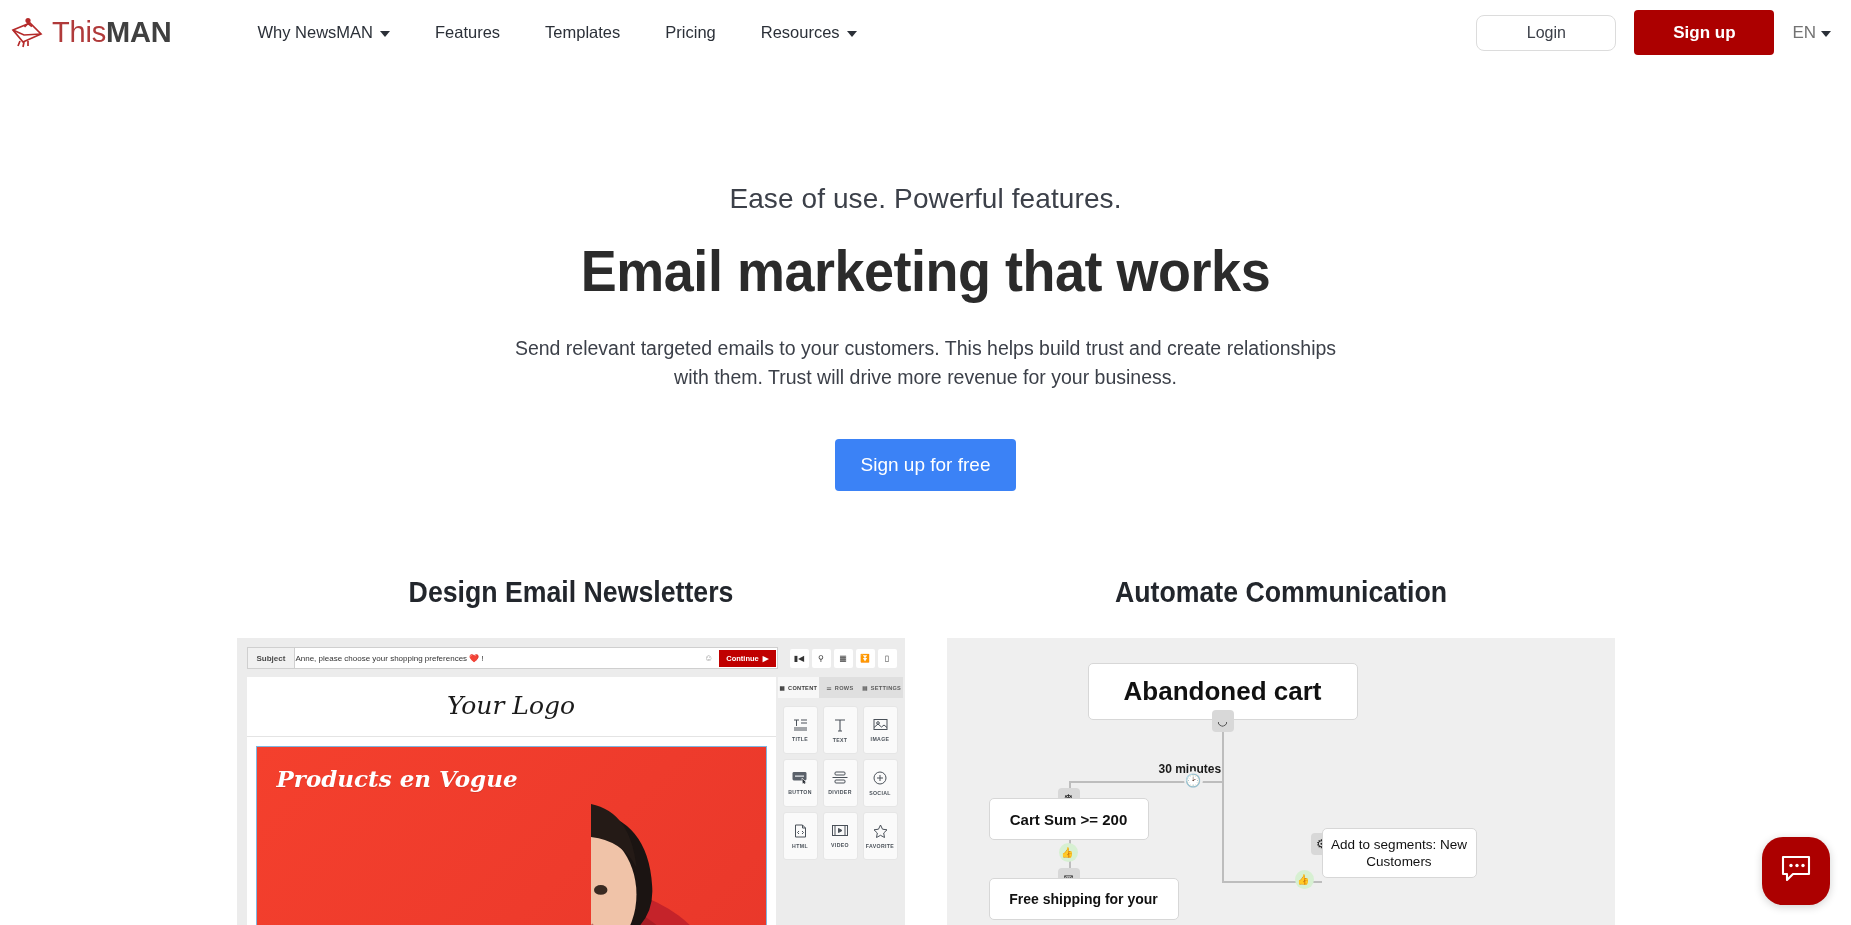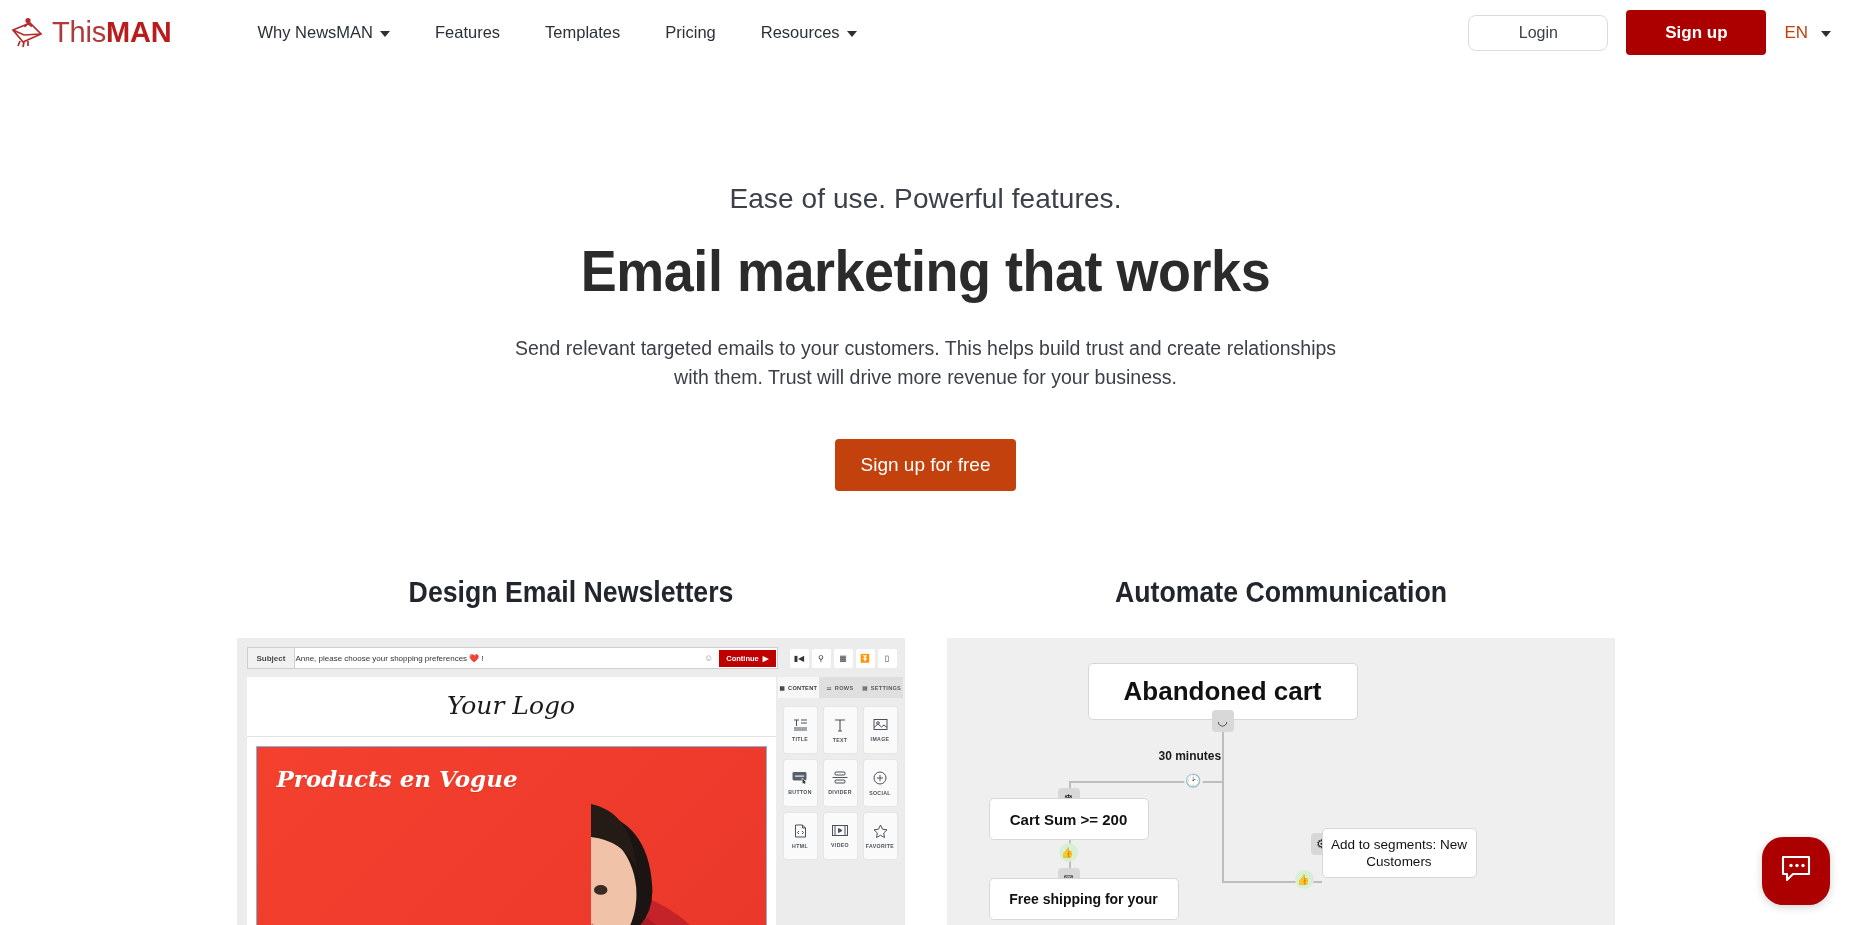--- a/index.html
+++ b/index.html
@@ -26,21 +26,21 @@
     margin-right: 86px;
     cursor: pointer;
   }
   .logo-mark { width: 34px; height: 32px; flex: 0 0 auto; }
   .logo-text {
     font-size: 29px;
     letter-spacing: -0.2px;
     white-space: nowrap;
   }
   .logo-text .lt-light { color: #b03a3a; font-weight: 400; }
-  .logo-text .lt-bold  { color: #b91c1c; font-weight: 700; }
+  .logo-text .lt-bold  { color: #404040; font-weight: 700; }
 
   .nav { display: flex; align-items: center; gap: 45px; }
   .nav-item {
     font-size: 16.5px;
     color: #2b3038;
     display: flex;
     align-items: center;
     gap: 7px;
     cursor: pointer;
     white-space: nowrap;
@@ -75,22 +75,22 @@
     border: none;
     border-radius: 4px;
     background: #ac0000;
     color: #fff;
     font-size: 17px;
     font-weight: 700;
     font-family: "Liberation Sans", sans-serif;
     cursor: pointer;
   }
   .lang {
-    display: flex; align-items: center; gap: 13px;
-    font-size: 17px; color: #c2410c; cursor: pointer;
+    display: flex; align-items: center; gap: 5px;
+    font-size: 17px; color: #737373; cursor: pointer;
     padding-right: 4px;
     justify-content: center;
   }
 
   
   .hero { text-align: center; padding-top: 118px; }
   .hero-eyebrow {
     font-size: 28px;
     color: #3c4049;
     font-weight: 400;
@@ -111,21 +111,21 @@
     line-height: 1.47;
     width: 830px;
     margin: 30px auto 0;
   }
   .btn-hero {
     margin-top: 48px;
     padding: 4px 26px;
     height: 52px;
     border: none;
     border-radius: 4px;
-    background: #c2410c;
+    background: #3b82f6;
     color: #fff;
     font-size: 19px;
     font-family: "Liberation Sans", sans-serif;
     cursor: pointer;
   }
 
   
   .features {
     display: flex;
     justify-content: center;
@@ -626,21 +626,21 @@
       <div class="flow-line" style="left:275px; top:82px; width:2px; height:62px;"></div>
       <div class="flow-line" style="left:122px; top:143px; width:155px; height:2px;"></div>
       <div class="flow-line" style="left:122px; top:143px; width:2px; height:18px;"></div>
       <div class="flow-line" style="left:122px; top:202px; width:2px; height:38px;"></div>
       <div class="flow-line" style="left:275px; top:143px; width:2px; height:100px;"></div>
       <div class="flow-line" style="left:275px; top:243px; width:100px; height:2px;"></div>
 
       <div class="flow-node node-abandoned">Abandoned cart</div>
       <div class="chip" style="left:265px; top:72px;">◡</div>
 
-      <div class="delay-label" style="left:212px; top:111px;">30 minutes</div>
+      <div class="delay-label" style="left:212px; top:124px;">30 minutes</div>
       <div class="clock" style="left:237px; top:133px;">🕑</div>
 
       <div class="chip" style="left:111px; top:150px;">☸</div>
       <div class="flow-node node-cart">Cart Sum &gt;= 200</div>
       <div class="chip-green" style="left:112px; top:205px;">👍</div>
 
       <div class="chip" style="left:111px; top:230px;">✉</div>
       <div class="flow-node node-free">Free shipping for your</div>
 
       <div class="chip-green" style="left:348px; top:232px;">👍</div>

